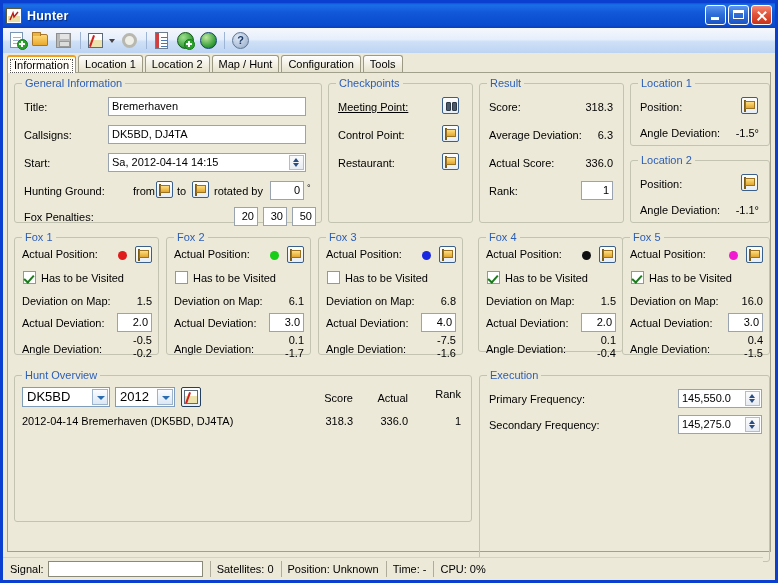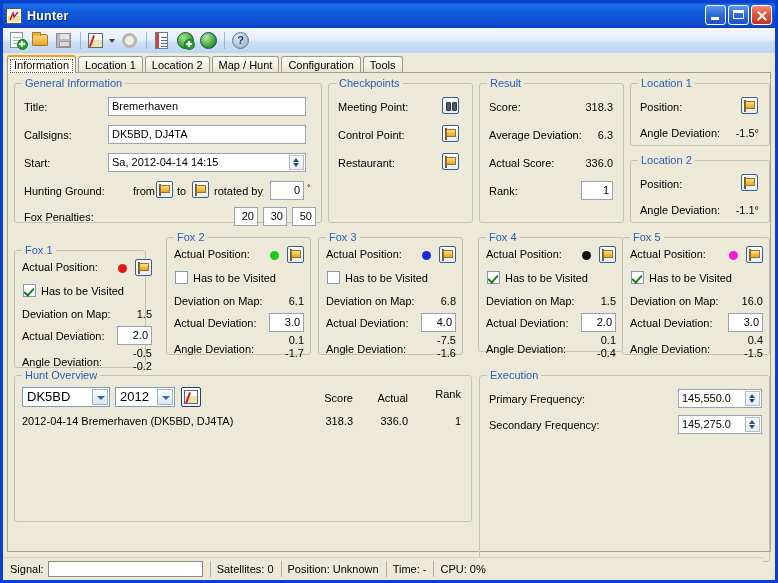--- a/index.html
+++ b/index.html
@@ -79,21 +79,21 @@
   .ic-note{position:absolute;left:4px;top:2px;width:13px;height:17px;background:#fff;border:1px solid #6d7d8d;box-sizing:border-box;}
   .ic-note:before{content:"";position:absolute;left:0;top:0;width:3px;height:100%;background:#d04040;}
   .ic-note i{position:absolute;left:5px;width:6px;height:1px;background:#4d76b0;}
   
   .ic-globe{position:absolute;left:3px;top:2px;width:17px;height:17px;border-radius:50%;background:radial-gradient(circle at 35% 30%,#9fe08f,#2f9a33 70%,#14641c);border:1px solid #0e5416;box-sizing:border-box;}
   .ic-globe.blue{background:radial-gradient(circle at 35% 30%,#9fd0f5,#2f86d0 60%,#15599a);border-color:#10466f;}
   
   .ic-help{position:absolute;left:3px;top:2px;width:17px;height:17px;border-radius:50%;background:radial-gradient(circle at 35% 30%,#dfe9f7,#aabdd6 70%,#7b93b4);border:1px solid #5f7795;box-sizing:border-box;color:#1b3b66;font-weight:bold;font-size:11px;line-height:15px;text-align:center;}
 
   
-  #tabstrip{position:absolute;left:4px;top:52px;right:4px;height:18px;display:flex;align-items:flex-end;}
+  #tabstrip{position:absolute;left:4px;top:52px;right:4px;height:18px;display:flex;align-items:flex-start;}
   .tab{
     height:17px;line-height:16px;padding:0 6px;margin-right:2px;
     background:linear-gradient(to bottom,#fefefe,#f2efe2 55%,#e6e2cf);
     border:1px solid #9c9a84;border-bottom:none;
     border-radius:3px 3px 0 0;color:#000;font-size:11px;white-space:nowrap;
     box-sizing:border-box;
   }
   .tab.active{
     height:18px;line-height:17px;
     background:#fffdf5;border-color:#9c9a84;border-top:2px solid #f0a020;
@@ -298,21 +298,21 @@
       <span class="lbl" style="left:292px;top:99px;font-size:9px;">°</span>
 
       <span class="lbl" style="left:9px;top:127px;">Fox Penalties:</span>
       <div class="tbox right" style="left:219px;top:123px;width:24px;">20</div>
       <div class="tbox right" style="left:248px;top:123px;width:24px;">30</div>
       <div class="tbox right" style="left:277px;top:123px;width:24px;">50</div>
     </div>
 
     <div class="gb" style="left:320px;top:10px;width:145px;height:140px;">
       <span class="cap">Checkpoints</span>
-      <span class="lbl" style="left:9px;top:17px;">Meeting Point:</span>
+      <span class="lbl" style="left:9px;top:17px;text-decoration:underline;">Meeting Point:</span>
       <div class="flagbtn binobtn" style="left:113px;top:13px;">
           <span class="b1"></span>
           <span class="b2"></span>
         </div>
 
       <span class="lbl" style="left:9px;top:45px;">Control Point:</span>
       <div class="flagbtn" style="left:113px;top:41px;">
           <span class="p"></span>
           <span class="f"></span>
         </div>
@@ -354,21 +354,21 @@
       <span class="cap">Location 2</span>
       <span class="lbl" style="left:9px;top:17px;">Position:</span>
       <div class="flagbtn" style="left:110px;top:13px;">
           <span class="p"></span>
           <span class="f"></span>
         </div>
       <span class="lbl" style="left:9px;top:43px;">Angle Deviation:</span>
       <span class="val" style="left:85px;top:43px;width:43px;">-1.1°</span>
     </div>
 
-    <div class="gb" style="left:6px;top:177px;width:132px;height:118px;">
+    <div class="gb" style="left:6px;top:164px;width:145px;height:118px;">
       <span class="cap">Fox 1</span>
       <span class="lbl" style="left:7px;top:10px;">Actual Position:</span>
       <span class="dot" style="left:103px;top:13px;background:#e01b1b;"></span>
       <div class="flagbtn" style="left:120px;top:8px;">
           <span class="p"></span>
           <span class="f"></span>
         </div>
       <span class="cbx on" style="left:8px;top:33px;"></span>
       <span class="lbl" style="left:26px;top:34px;">Has to be Visited</span>
       <span class="lbl" style="left:7px;top:57px;">Deviation on Map:</span>

